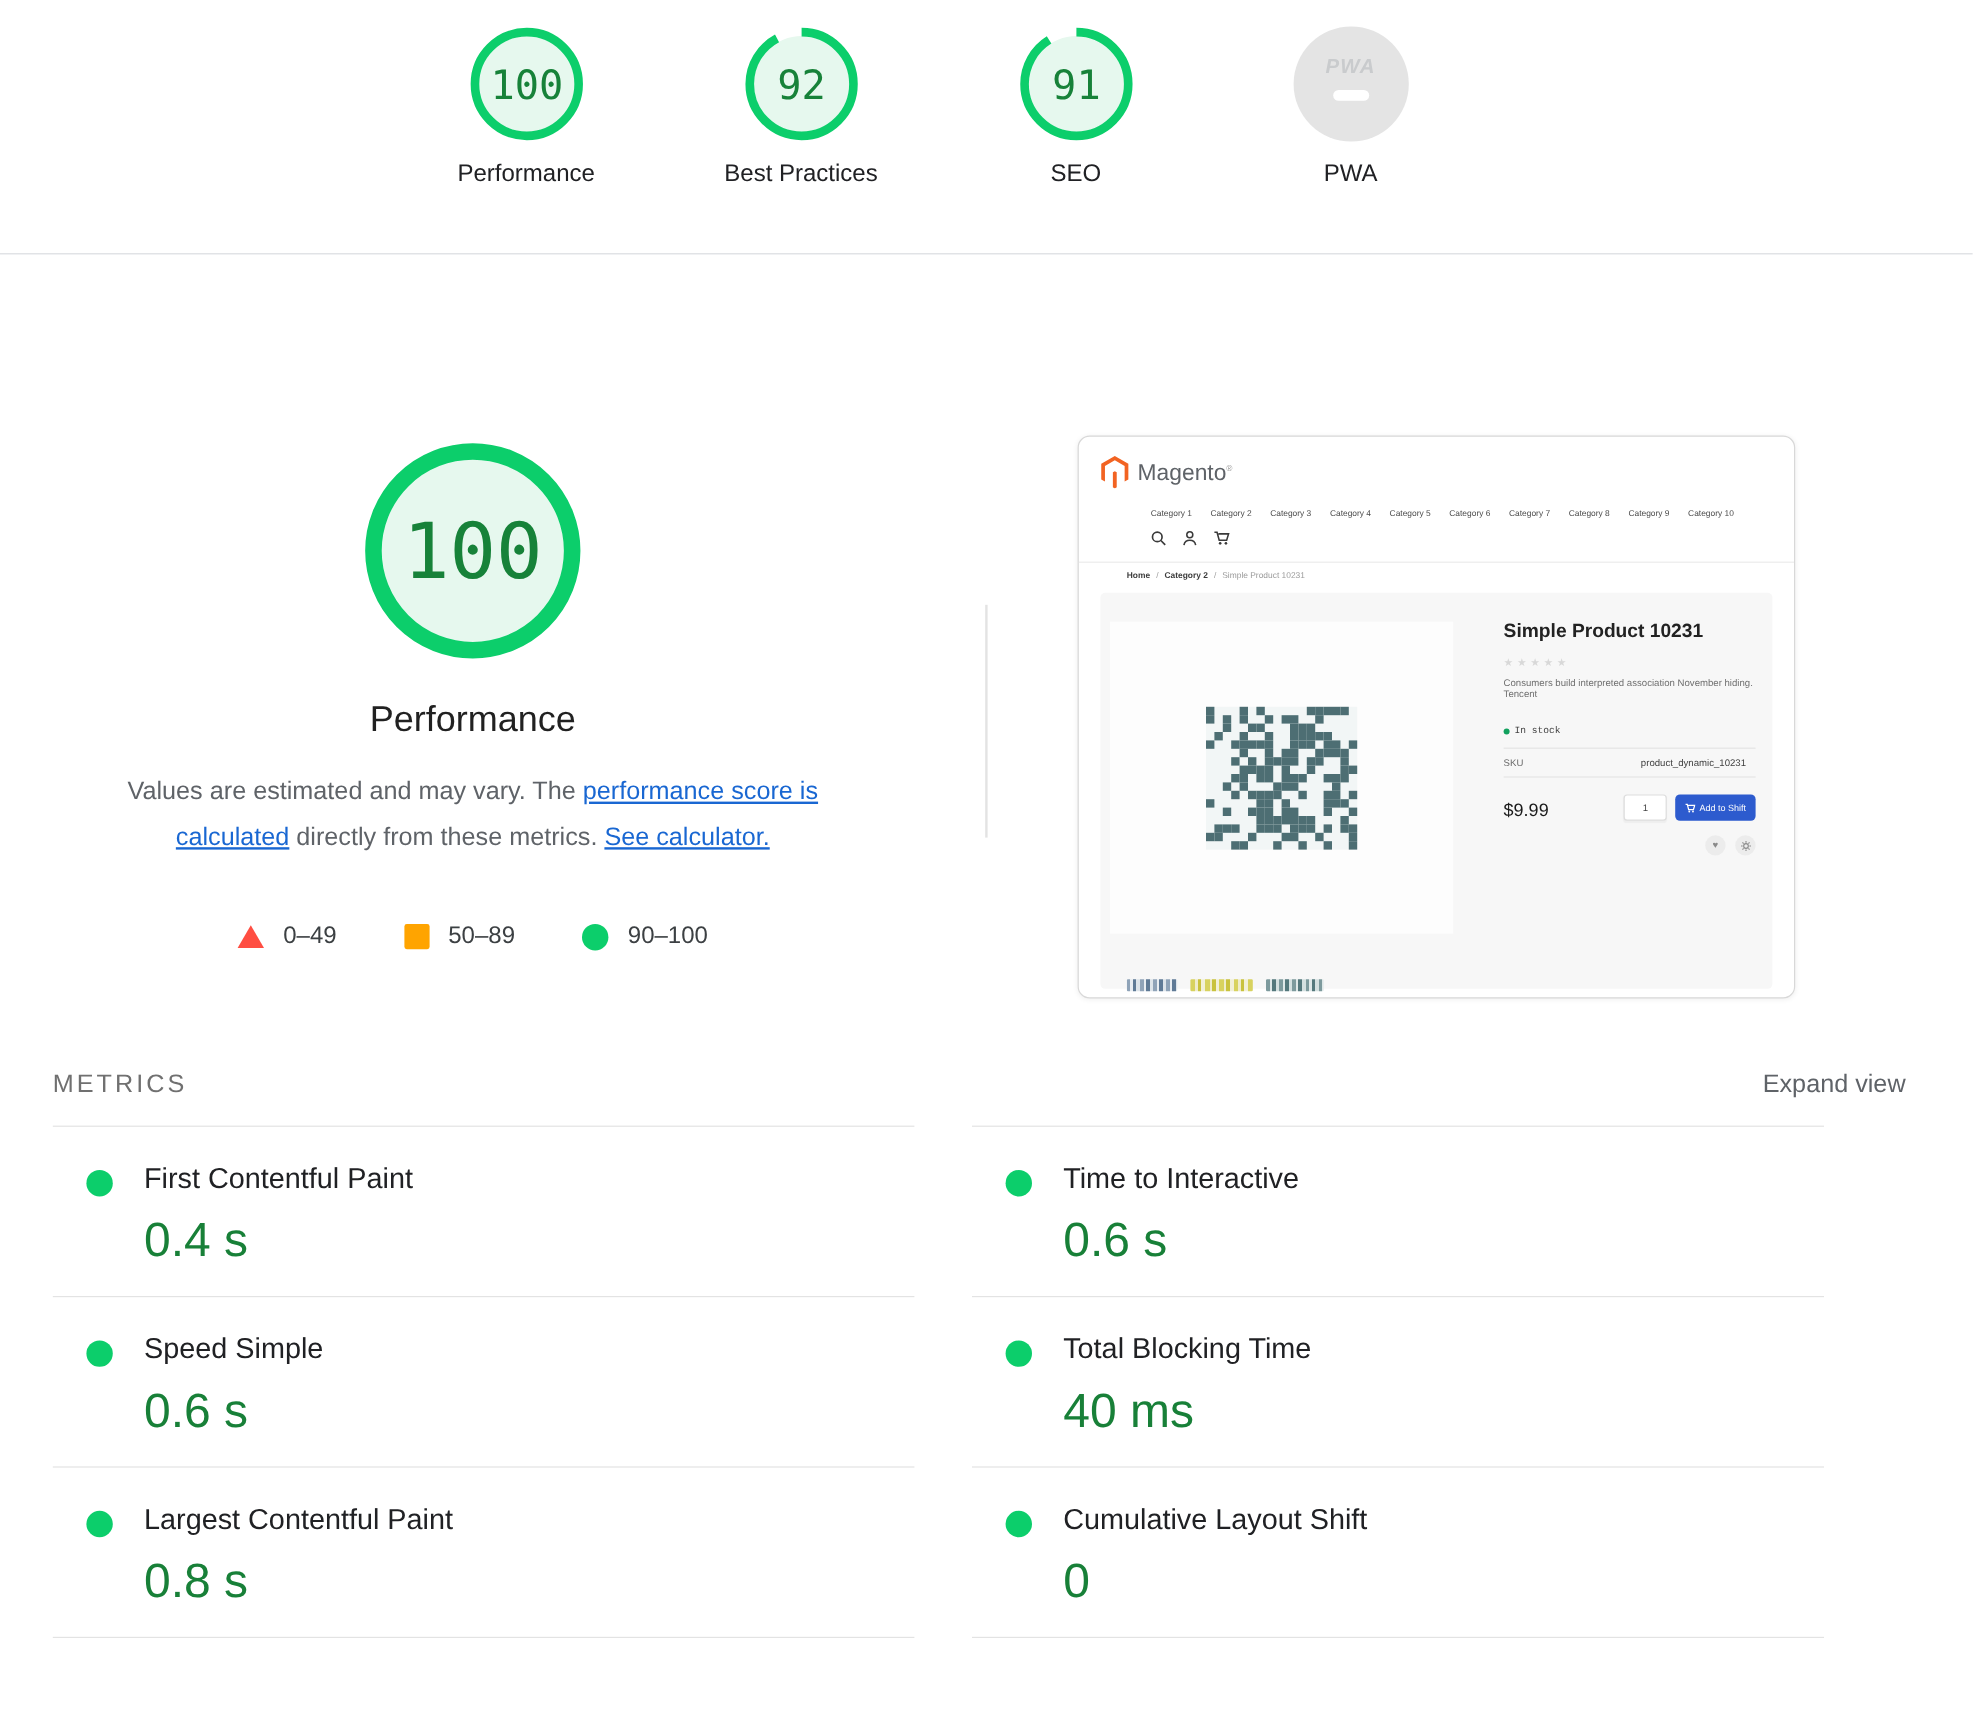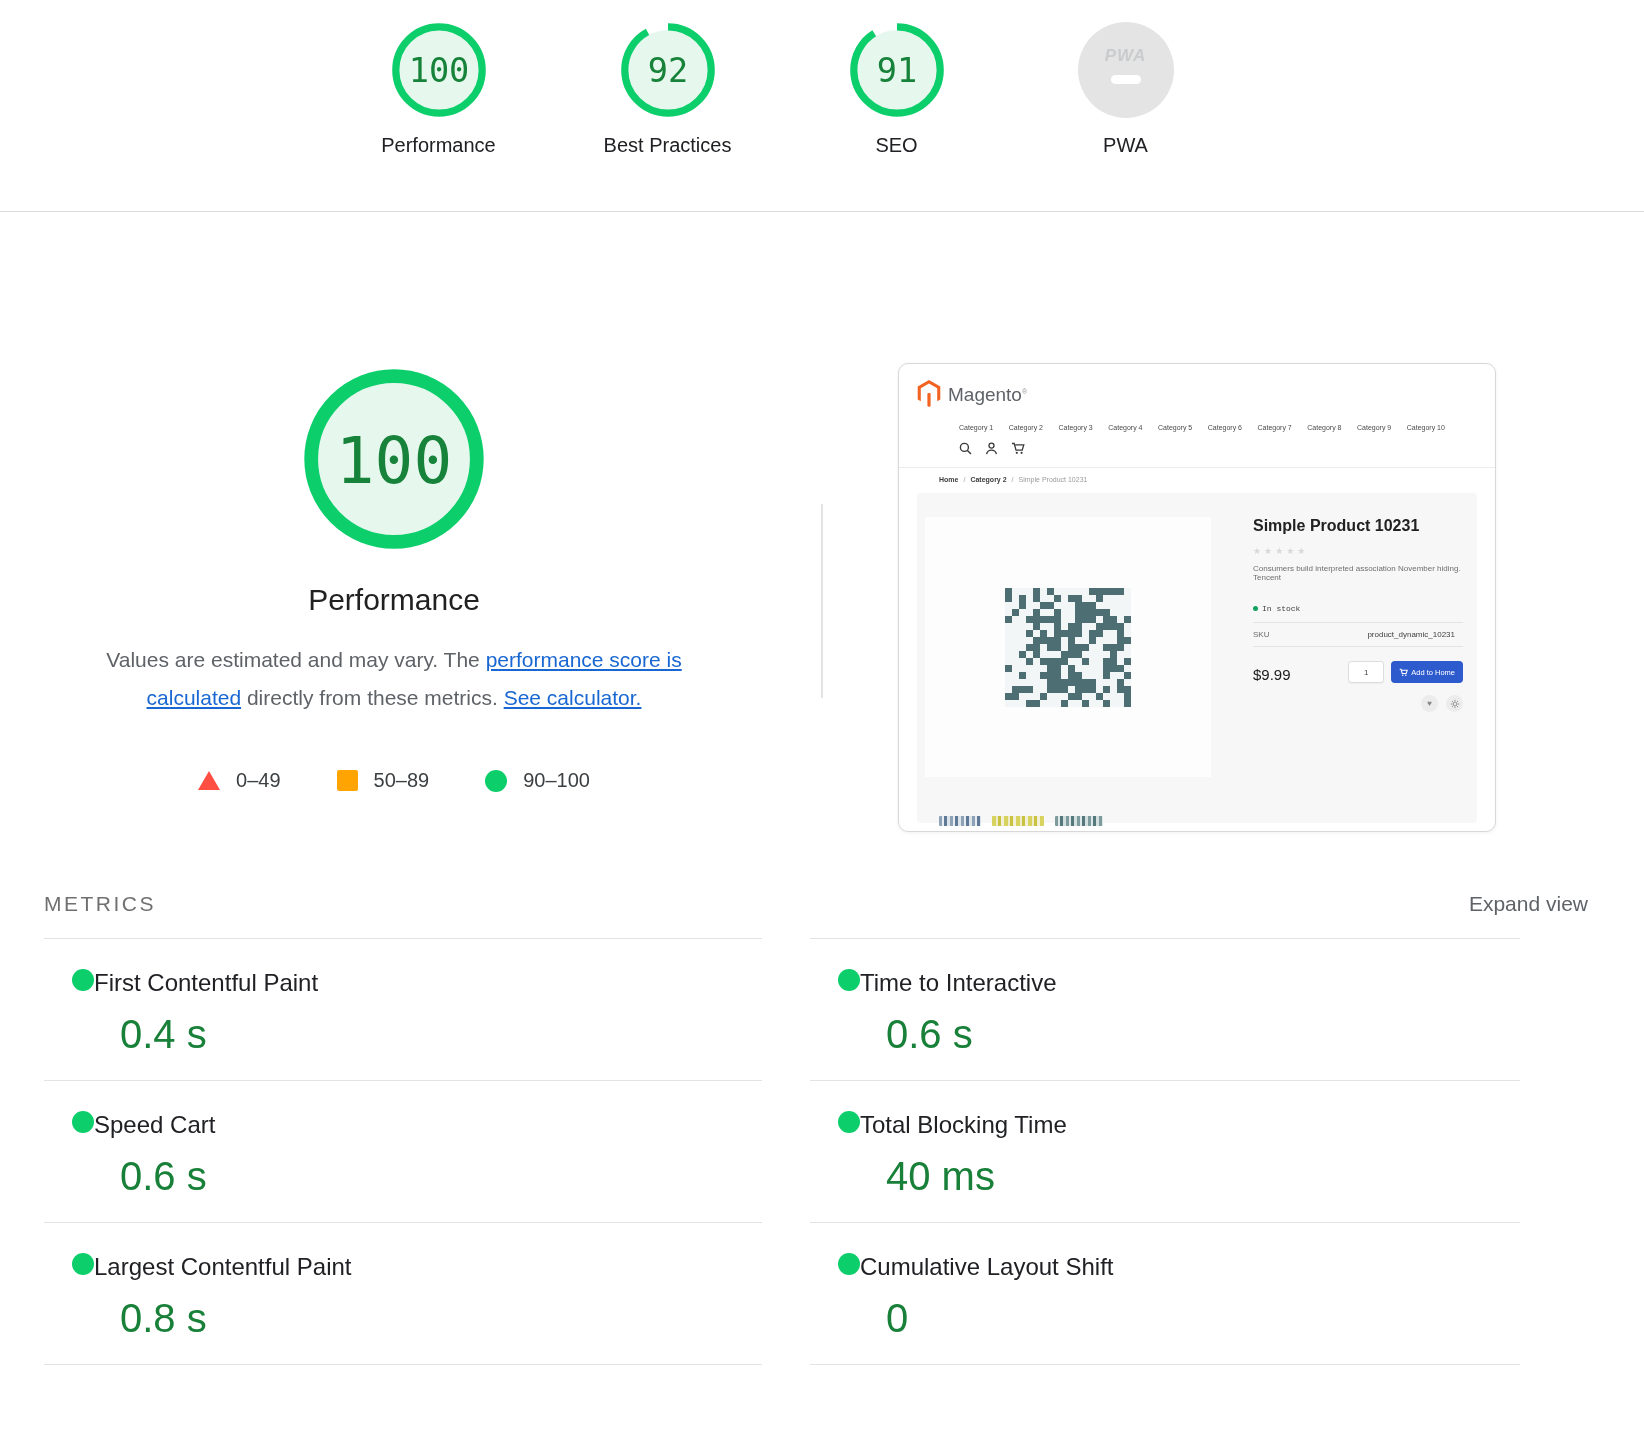--- a/index.html
+++ b/index.html
@@ -63,21 +63,21 @@
   .m-thumb.t1{width:42px;background:repeating-linear-gradient(90deg,#8fa3b8 0 3px,#e8edf2 3px 5px,#5f7a96 5px 8px,#dde4ea 8px 11px);}
   .m-thumb.t2{width:52px;background:repeating-linear-gradient(90deg,#d8d25f 0 4px,#efeccc 4px 6px,#c9c23e 6px 9px,#f2f0d8 9px 12px);}
   .m-thumb.t3{width:48px;background:repeating-linear-gradient(90deg,#7d9a9d 0 3px,#dfe8e8 3px 5px,#54787c 5px 8px,#d4e0e0 8px 11px);}
 
   
   .metrics-head{margin:8px 44px 0 44px;display:flex;align-items:flex-end;}
   .metrics-title{font-size:21px;letter-spacing:2.5px;color:#707070;}
   .expand-link{margin-left:auto;margin-right:12px;font-size:21px;color:#5f6368;cursor:pointer;}
   .metrics-grid{margin:22px 124px 0 44px;display:grid;grid-template-columns:718px 710px;column-gap:48px;}
   .metric-cell{border-top:1px solid #e3e3e3;box-sizing:border-box;height:142px;padding:30px 0 0 28px;}
-  .metric-top{display:flex;align-items:flex-start;}
+  .metric-top{display:flex;align-items:flex-end;gap:26px;}
   .metric-dot{width:22px;height:22px;border-radius:50%;background:#0cce6b;flex:none;}
   .metric-name{font-size:24px;color:#202124;}
   .metric-value{margin:15px 0 0 48px;font-size:40px;font-weight:500;color:#188038;}
   .metric-closer{border-top:1px solid #e3e3e3;border-bottom:1px solid #e3e3e3;height:78px;box-sizing:border-box;}
 </style>
 </head>
 <body>
 
 <div class="summary">
   <div class="gauge-row" id="gauge-row">
@@ -512,21 +512,21 @@
         </div>
         <div class="m-buy">
           <span class="m-price">$9.99</span>
           <span class="m-qty">1</span>
           <span class="m-cart-btn">
               <svg width="9" height="9" viewBox="0 0 14 13">
                 <path d="M1 1.5h2.2L5 8.2h6.2l1.6-5.3H4.4" fill="none" stroke="#fff" stroke-width="1.6"></path>
                 <circle cx="5.8" cy="10.8" r="1.2" fill="#fff"></circle>
                 <circle cx="10.6" cy="10.8" r="1.2" fill="#fff"></circle>
               </svg>
-              <span>Add to Home</span>
+              <span>Add to Shift</span>
             </span>
         </div>
         <div class="m-minor">
           <span class="m-circle-btn">♥</span>
           <span class="m-circle-btn">
               <svg width="10" height="10" viewBox="0 0 16 16">
                 <g stroke="#8a8a8a" stroke-width="1.5" fill="none">
                   <circle cx="8" cy="8" r="3.1"></circle>
                   <path d="M8 1.3v2.2M8 12.5v2.2M1.3 8h2.2M12.5 8h2.2M3.3 3.3l1.5 1.5M11.2 11.2l1.5 1.5M12.7 3.3l-1.5 1.5M4.8 11.2l-1.5 1.5"></path>
                 </g>
@@ -558,21 +558,21 @@
     <div class="metric-cell">
       <div class="metric-top">
         <span class="metric-dot"></span>
         <span class="metric-name">Time to Interactive</span>
       </div>
       <div class="metric-value">0.6 s</div>
     </div>
     <div class="metric-cell">
       <div class="metric-top">
         <span class="metric-dot"></span>
-        <span class="metric-name">Speed Cart</span>
+        <span class="metric-name">Speed Simple</span>
       </div>
       <div class="metric-value">0.6 s</div>
     </div>
     <div class="metric-cell">
       <div class="metric-top">
         <span class="metric-dot"></span>
         <span class="metric-name">Total Blocking Time</span>
       </div>
       <div class="metric-value">40 ms</div>
     </div>

